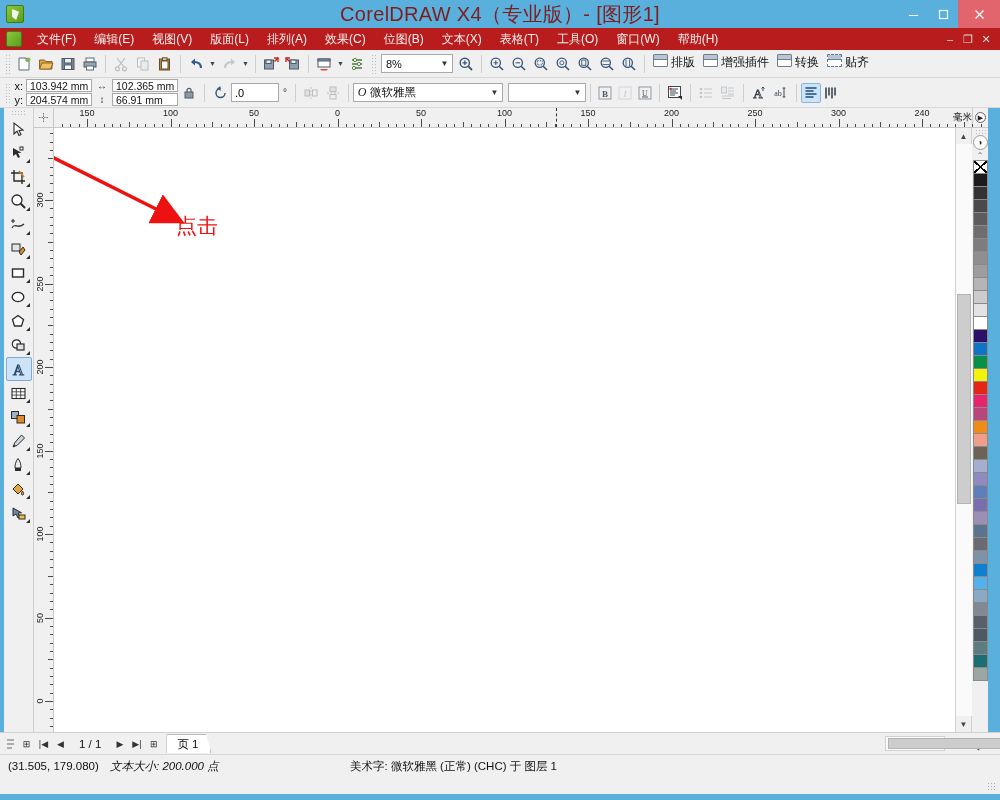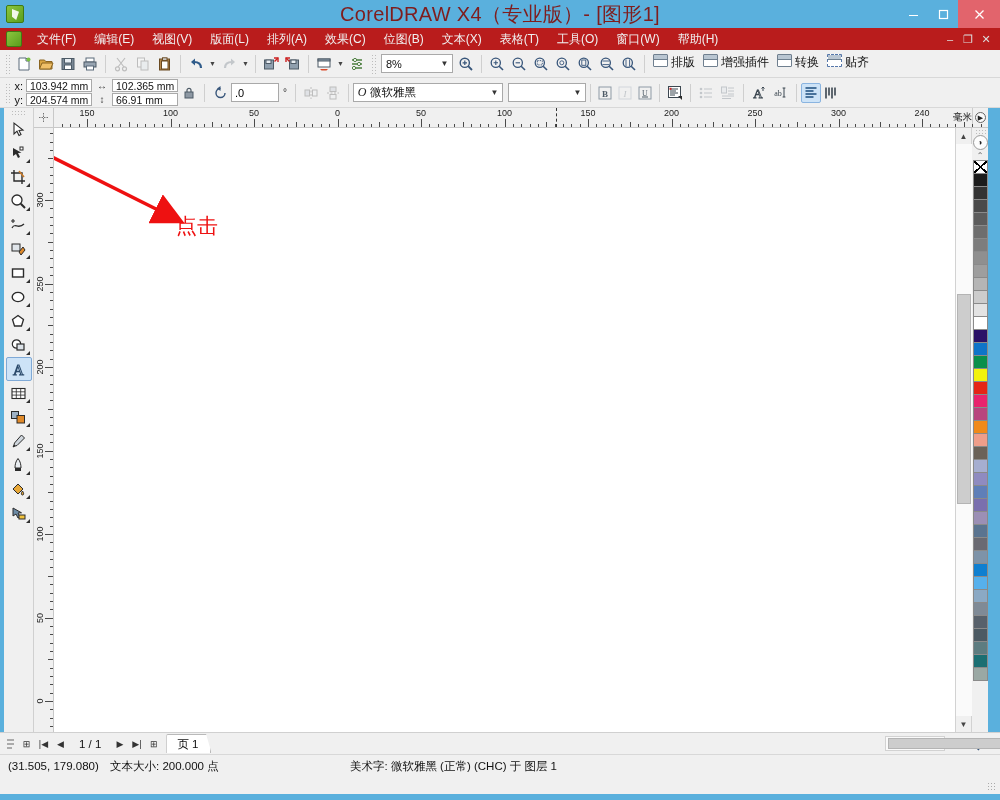--- a/index.html
+++ b/index.html
@@ -1211,20 +1211,20 @@
             <path d="M9 9 L13 13" stroke="#37557a" stroke-width="1.6"></path>
           </svg>
       </div>
       <div class="pn-btn">|◀</div>
     </div>
   </div>
 
   <div class="statusbar">
     <div class="sb-line sb-l1">
       <span>(31.505, 179.080)</span>
-      <span style="padding-left:8px;">文本大小: 200.000 点</span>
+      <span style="padding-left:8px;font-style:italic;">文本大小: 200.000 点</span>
     </div>
     <div class="sb-line sb-r1">美术字:  微软雅黑 (正常) (CHC) 于 图层 1</div>
     <div class="resize-grip"></div>
   </div>
 
   <div class="bottom-edge"></div>
 </div>
 
 </body></html>

